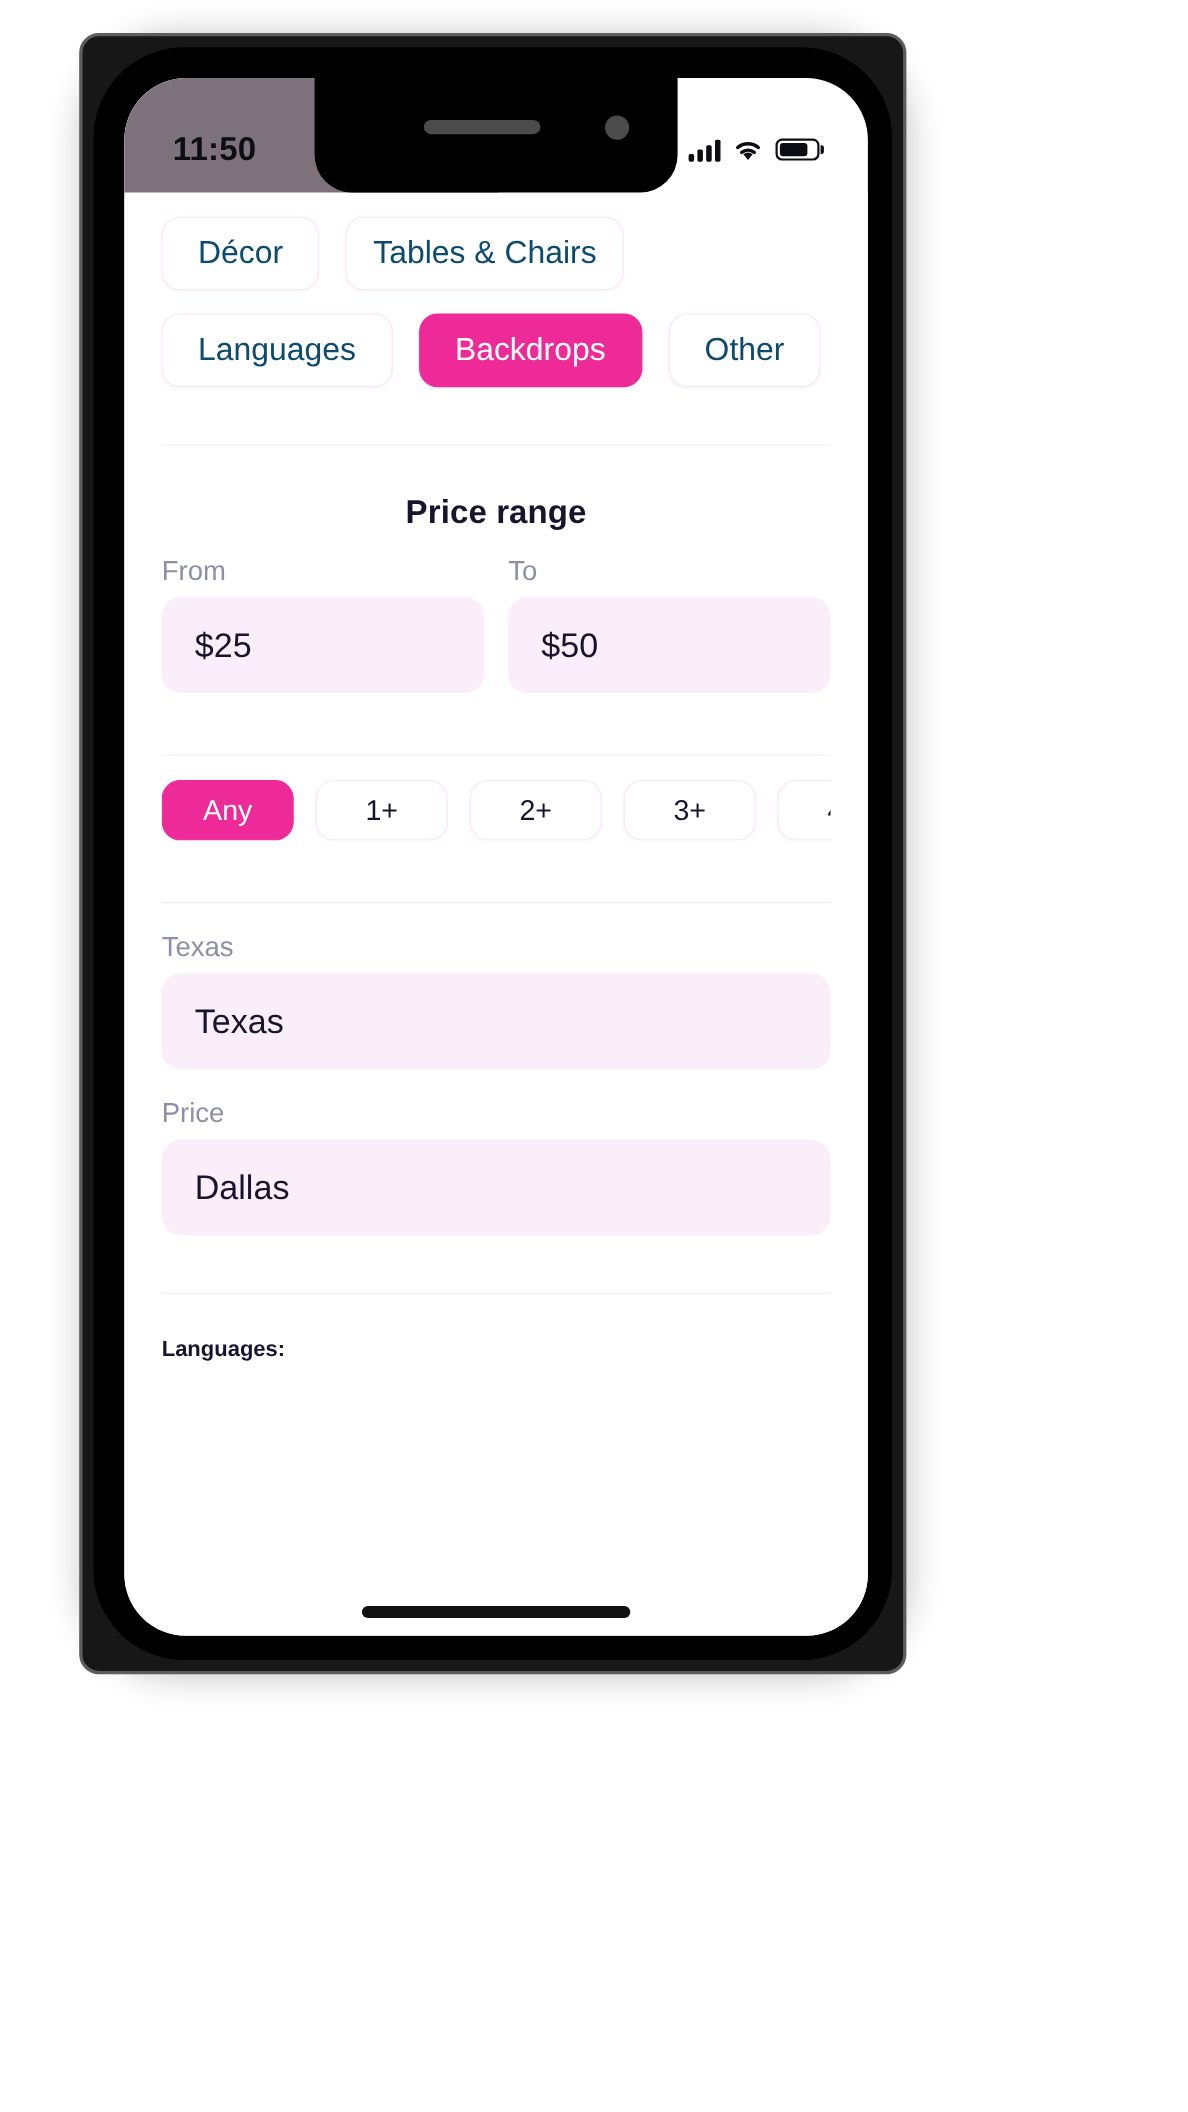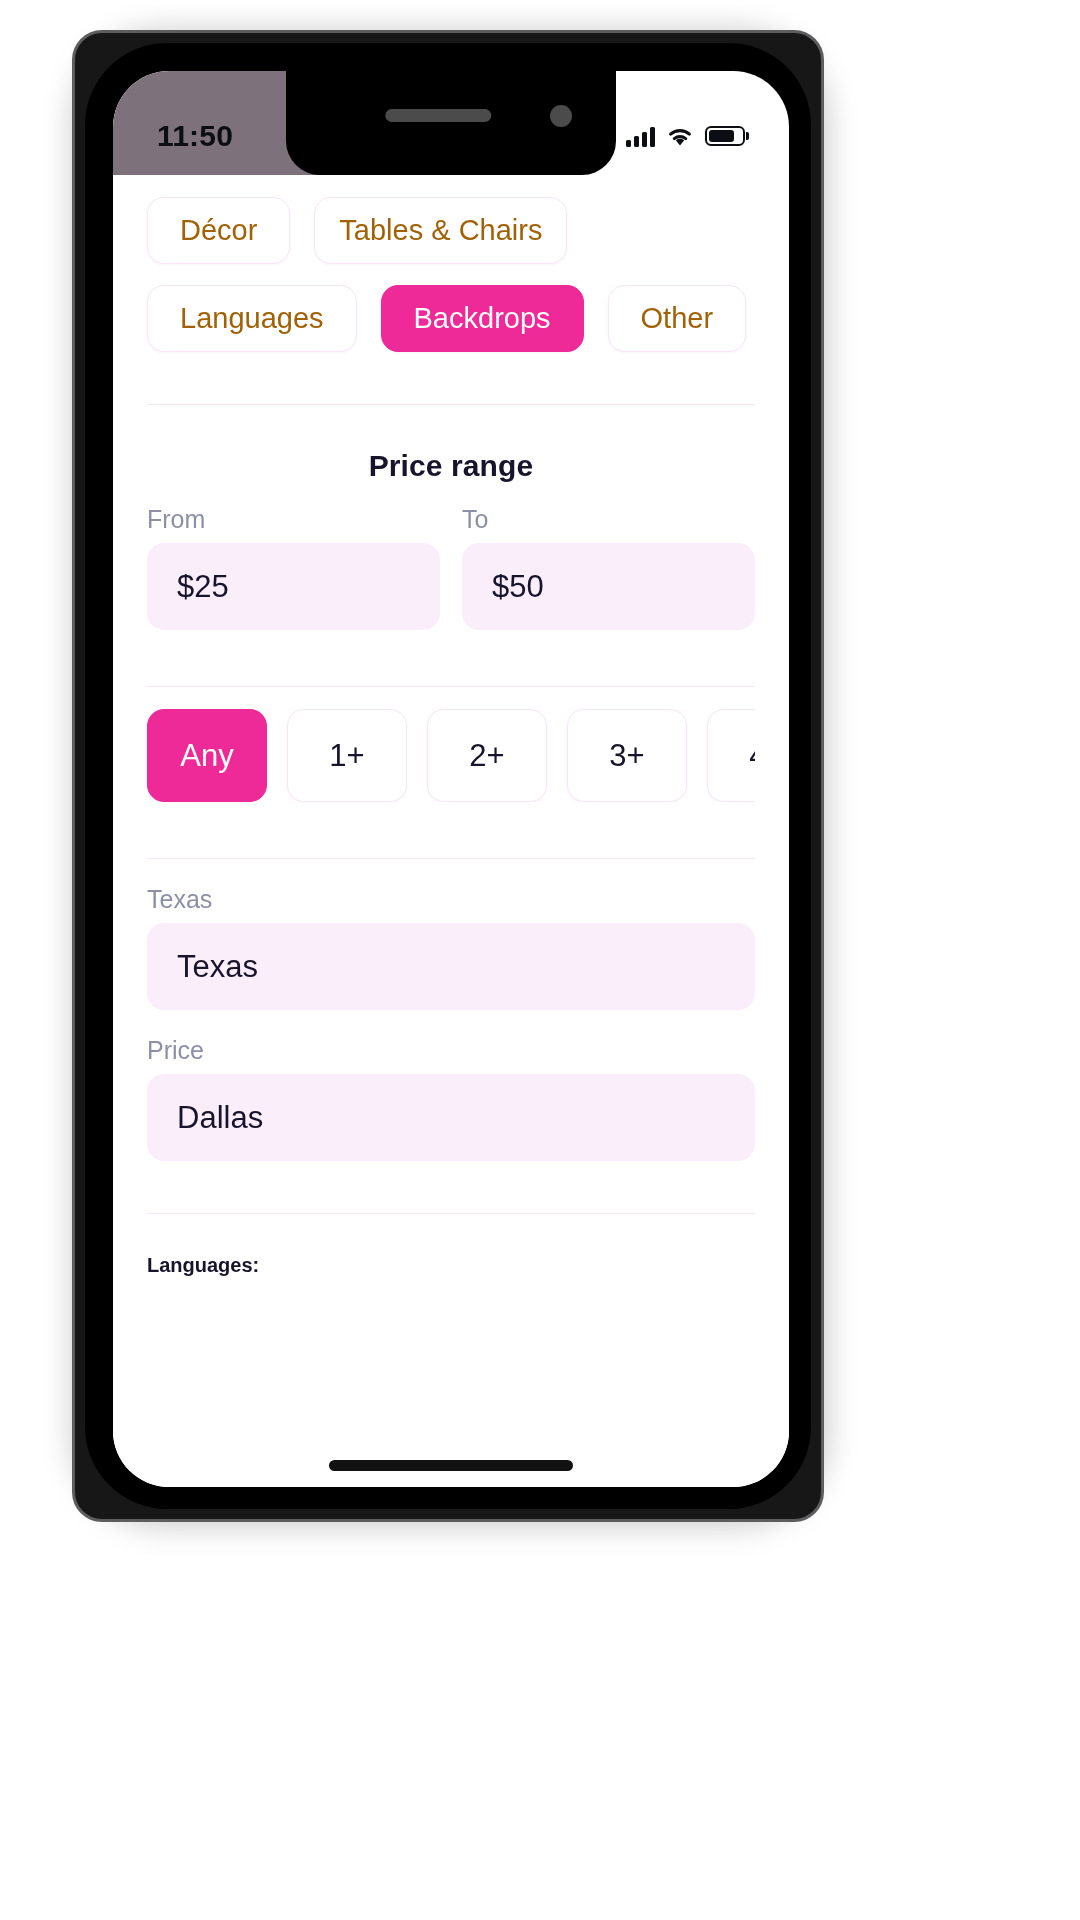--- a/index.html
+++ b/index.html
@@ -30,21 +30,21 @@
     background: rgba(0,0,0,0.18);
     filter: blur(14px);
   }
 
   .phone-outer {
     position: absolute;
     left: 72px;
     top: 30px;
     width: 752px;
     height: 1492px;
-    border-radius: 30px;
+    border-radius: 18px;
     background: #171717;
     border: 3px solid #5d5d5f;
   }
 
   .phone-bezel {
     position: absolute;
     left: 10px;
     top: 10px;
     right: 10px;
     bottom: 10px;
@@ -212,21 +212,21 @@
     display: inline-flex;
     align-items: center;
     justify-content: center;
     height: 67px;
     padding: 0 32px;
     border-radius: 17px;
     border: 1.5px solid #f7e6f6;
     background: #ffffff;
     font-size: 29px;
     font-weight: 400;
-    color: #a16207;
+    color: #0c4a6e;
     white-space: nowrap;
     box-shadow: 0 1px 3px rgba(120, 40, 110, 0.05);
   }
   .chip.active {
     background: #ed2a97;
     border-color: #ed2a97;
     color: #ffffff;
   }
   .chip.clipped {
     overflow: hidden;
@@ -274,28 +274,28 @@
   
   .rating-row {
     display: flex;
     gap: 20px;
     padding-top: 22px;
     overflow: hidden;
   }
   .rating-chip {
     flex: 0 0 auto;
     min-width: 120px;
-    height: 93px;
+    height: 55px;
     border-radius: 17px;
     border: 1.5px solid #f7e6f6;
     background: #ffffff;
     display: flex;
     align-items: center;
     justify-content: center;
-    font-size: 31px;
+    font-size: 26px;
     color: #17142b;
     box-shadow: 0 1px 3px rgba(120, 40, 110, 0.05);
   }
   .rating-chip.active {
     background: #ed2a97;
     border-color: #ed2a97;
     color: #ffffff;
   }
 
   .loc-field { padding-top: 26px; }

